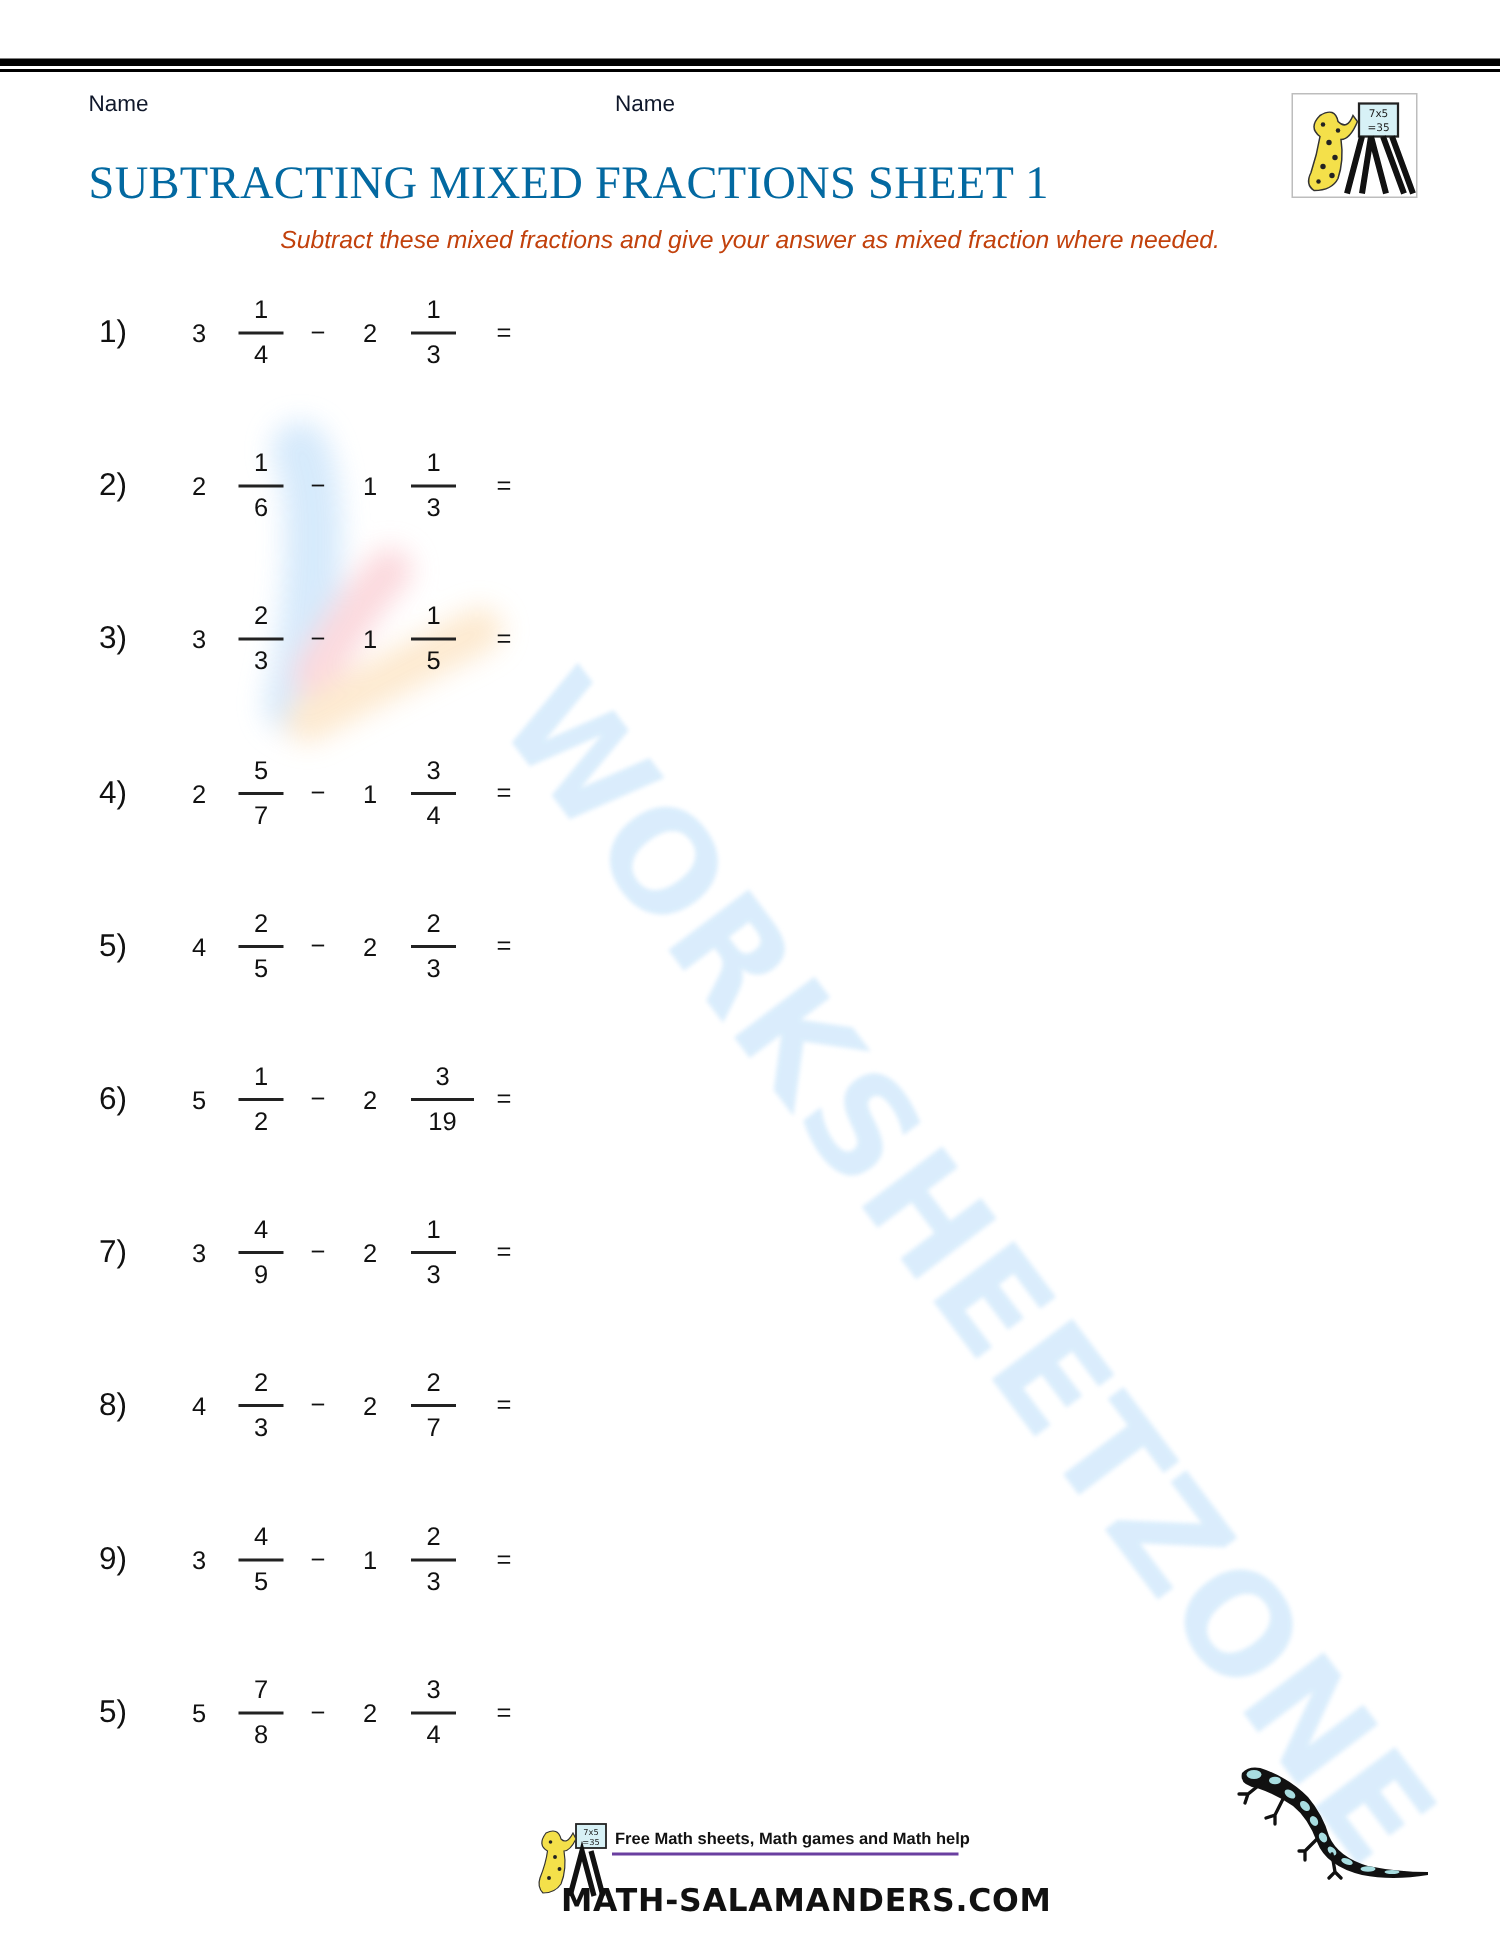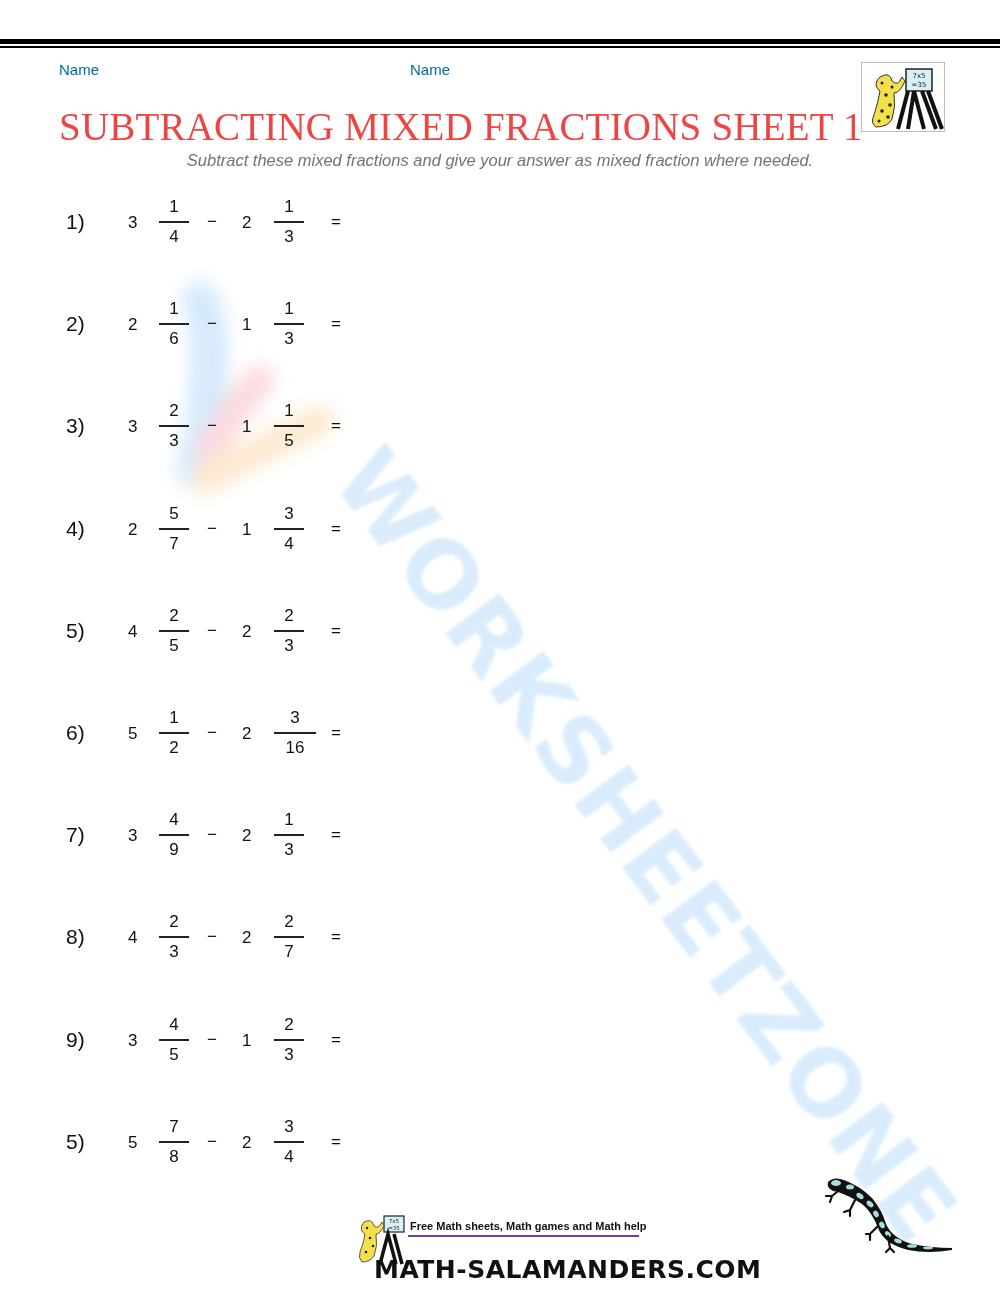--- a/index.html
+++ b/index.html
@@ -2,31 +2,31 @@
 <html><head>
   <meta charset="utf-8">
   <style>
     * { box-sizing: border-box; margin: 0; padding: 0; }
     html, body { width: 1000px; height: 1294px; background: #ffffff; overflow: hidden; }
     body { position: relative; font-family: "Liberation Sans", "DejaVu Sans", sans-serif; color: #111; }
 
     .top-rule-thick { position: absolute; left: 0; top: 39px; width: 1000px; height: 5px; background: #000; }
     .top-rule-thin  { position: absolute; left: 0; top: 46px; width: 1000px; height: 1.5px; background: #000; }
 
-    .label { position: absolute; top: 61px; font-size: 15px; color: #0369a1; }
+    .label { position: absolute; top: 61px; font-size: 15px; color: #0f172a; }
     .name-label { left: 59px; }
     .date-label { left: 410px; }
 
     .logo-box { position: absolute; left: 861px; top: 62px; width: 84px; height: 70px; border: 1px solid #bdbdbd; background: #fff; }
 
     .title { position: absolute; left: 59px; top: 104px; font-family: "Liberation Serif", "DejaVu Serif", serif;
-             font-size: 39px; color: #ef4444; letter-spacing: 0.2px; white-space: nowrap; }
+             font-size: 31px; color: #0369a1; letter-spacing: 0.2px; white-space: nowrap; }
 
     .instructions { position: absolute; left: 0; width: 1000px; top: 151px; text-align: center;
-                    font-style: italic; font-size: 16.5px; color: #737373; }
+                    font-style: italic; font-size: 16.5px; color: #c2410c; }
 
     .watermark { position: absolute; left: 0; top: 0; width: 1000px; height: 1294px; pointer-events: none; }
 
     .problem { position: absolute; left: 0; height: 60px; width: 400px; }
     .p-num { position: absolute; left: 66px; top: 15px; font-size: 21px; color: #111; }
     .whole { position: absolute; top: 18px; font-size: 17px; color: #111; }
     .whole-a { left: 128px; }
     .whole-b { left: 242px; }
     .frac { position: absolute; top: 0; width: 30px; text-align: center; font-size: 17px; color: #111; }
     .frac-a { left: 159px; }
@@ -34,21 +34,21 @@
     .frac.wide { width: 42px; }
     .frac .num { display: block; height: 24px; line-height: 24px; }
     .frac .bar { display: block; height: 2px; background: #222; margin: 2px 0 2px 0; }
     .frac .den { display: block; height: 24px; line-height: 24px; }
     .minus { position: absolute; left: 207px; top: 17px; font-size: 17px; color: #111; }
     .equals { position: absolute; left: 331px; top: 17px; font-size: 17px; color: #111; }
 
     .footer-logo { position: absolute; left: 354px; top: 1214px; width: 290px; height: 52px; }
     .footer-tagline { position: absolute; left: 410px; top: 1220px; font-size: 11px; font-weight: bold; color: #111; white-space: nowrap; }
     .footer-rule { position: absolute; left: 408px; top: 1235px; width: 231px; height: 2px; background: #6a3fa0; }
-    .footer-brand { position: absolute; left: 374px; top: 1255px; font-family: "DejaVu Sans", sans-serif; font-size: 25px;
+    .footer-brand { position: absolute; left: 374px; top: 1255px; font-family: "DejaVu Sans", sans-serif; font-size: 21px;
                     font-weight: bold; color: #111; letter-spacing: 0.5px; white-space: nowrap; }
 
     .salamander { position: absolute; left: 820px; top: 1170px; width: 140px; height: 90px; }
   </style>
 </head>
 <body>
 
 <div class="top-rule-thick"></div>
 <div class="top-rule-thin"></div>
 
@@ -188,21 +188,21 @@
       <span class="frac frac-a">
         <span class="num">1</span>
         <span class="bar"></span>
         <span class="den">2</span>
       </span>
       <span class="minus">−</span>
       <span class="whole whole-b">2</span>
       <span class="frac frac-b wide">
         <span class="num">3</span>
         <span class="bar"></span>
-        <span class="den">16</span>
+        <span class="den">19</span>
       </span>
       <span class="equals">=</span>
     </div>
     <div class="problem" style="top: 808px;">
       <span class="p-num">7)</span>
       <span class="whole whole-a">3</span>
       <span class="frac frac-a">
         <span class="num">4</span>
         <span class="bar"></span>
         <span class="den">9</span>

